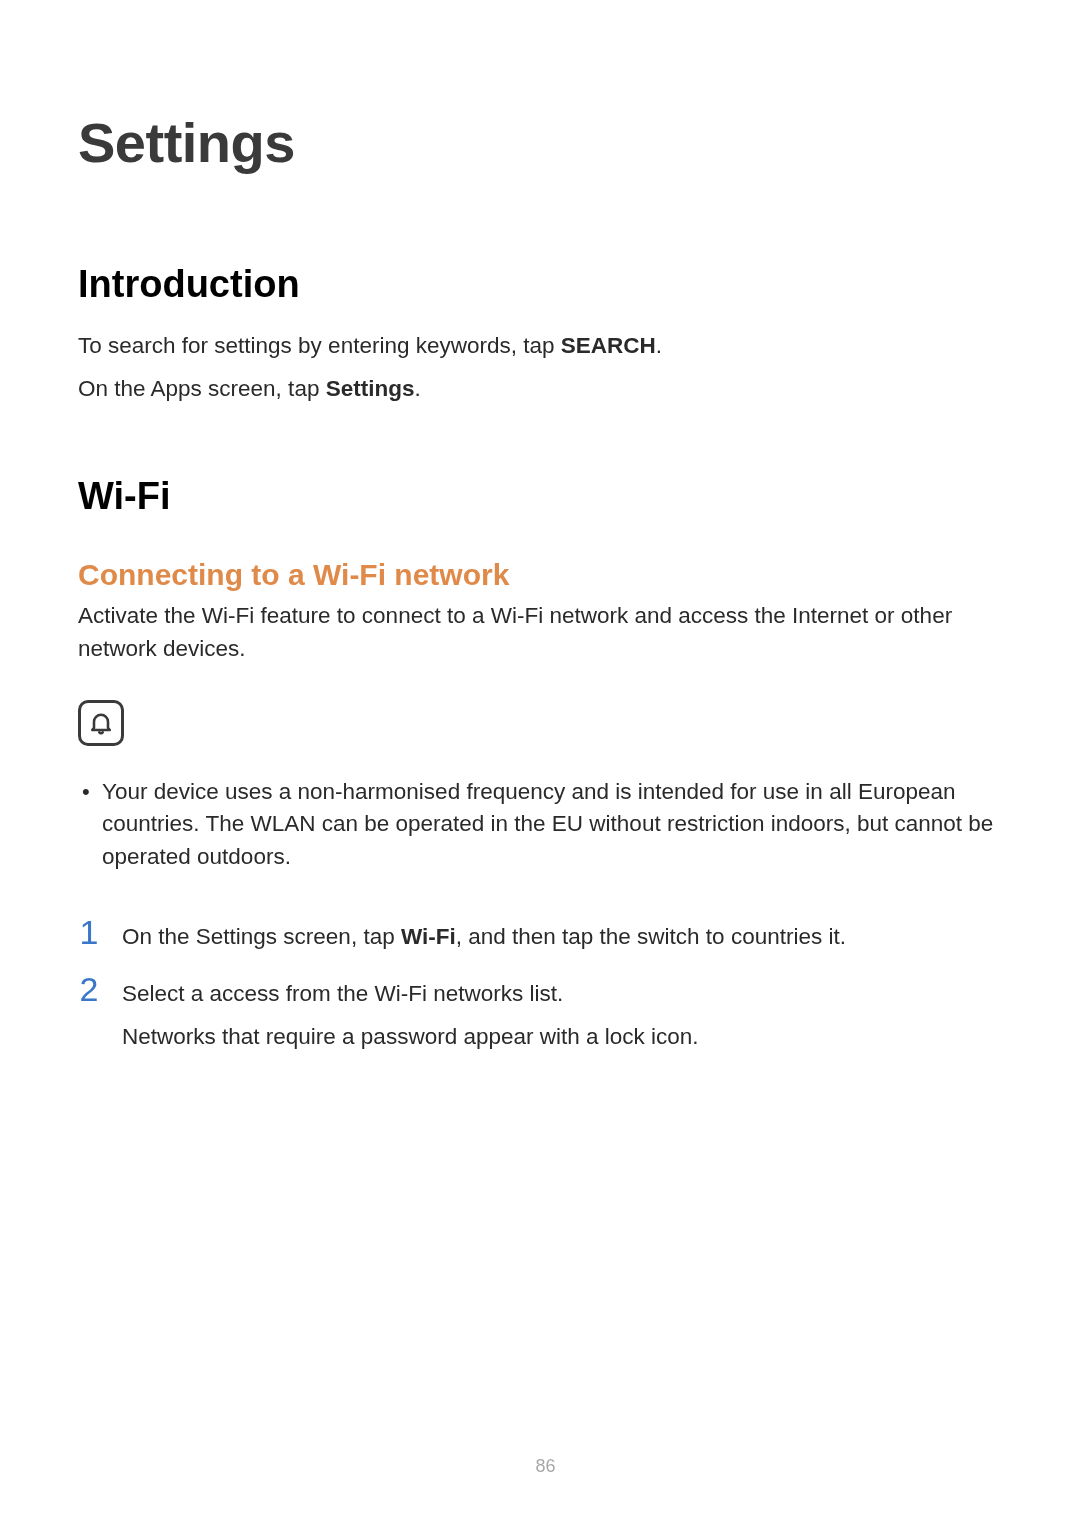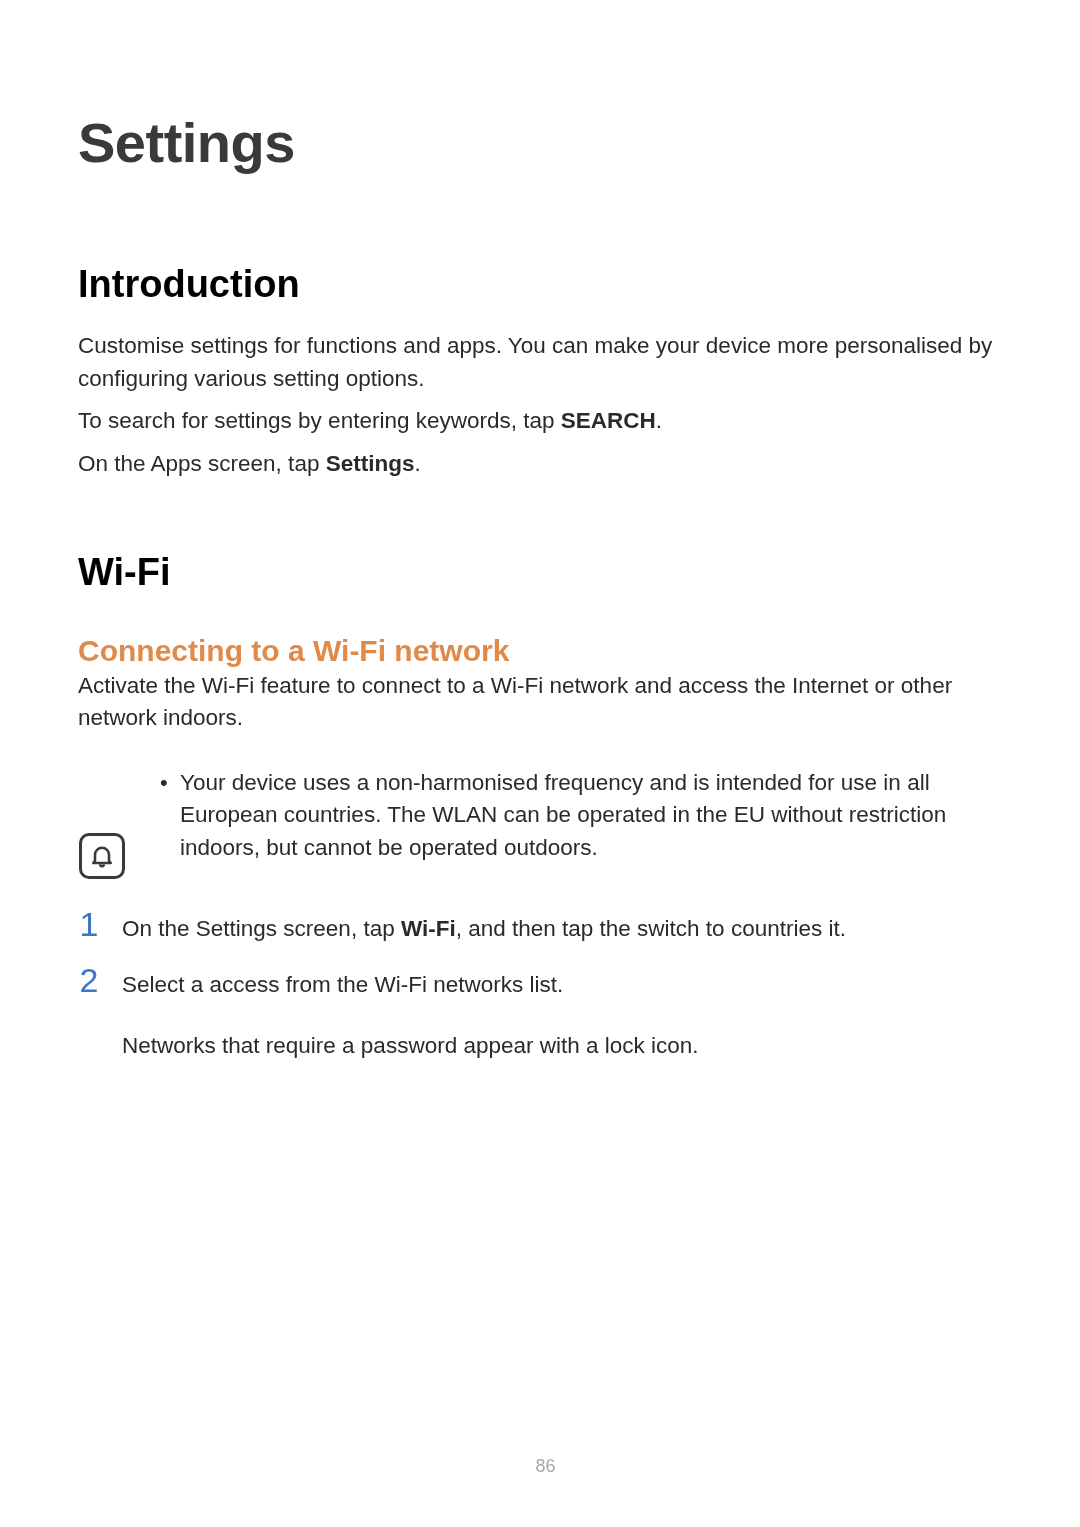--- a/index.html
+++ b/index.html
@@ -24,38 +24,39 @@
   .h2 {
     font-size: 38px;
     font-weight: 700;
     color: #000000;
     margin-bottom: 24px;
   }
   .h3 {
     font-size: 30px;
     font-weight: 700;
     color: #e08a4a;
-    margin-bottom: 2px;
+    margin-bottom: 8px;
   }
   .para {
     font-size: 22.5px;
     line-height: 1.45;
     color: #2a2a2a;
     margin-bottom: 10px;
   }
   .section-intro { margin-bottom: 70px; }
   .section-wifi-head { margin-bottom: 40px; }
   .section-wifi-sub { margin-bottom: 22px; }
   strong { font-weight: 700; }
   .note-row {
     display: flex;
-    align-items: flex-end;
+    align-items: flex-start;
     gap: 30px;
     margin-top: 32px;
     margin-bottom: 28px;
+    flex-direction: column;
   }
   .note-icon-wrap {
     flex: 0 0 48px;
     display: flex;
     justify-content: center;
     padding-top: 2px;
   }
   .note-icon {
     width: 46px;
     height: 46px;
@@ -102,60 +103,59 @@
     padding-top: 0;
   }
   .step-body {
     flex: 1;
     font-size: 22.5px;
     line-height: 1.45;
     padding-top: 6px;
   }
   .step-body .sub {
     display: block;
-    margin-top: 28px;
+    margin-top: 10px;
   }
   .page-number {
     position: absolute;
     bottom: 50px;
     left: 11px; right: 0;
     text-align: center;
     font-size: 18px;
     color: #a8a8a8;
   }
 </style>
 </head>
 <body>
 
 <div class="page">
 
   <h1 class="h1">Settings</h1>
 
   <div class="section-intro">
     <h2 class="h2">Introduction</h2>
 
-    <p class="para">Customise settings for functions and apps. You can make your device more personalised by configuring various setting options.</p>
 
     <p class="para">
       <span>To search for settings by entering keywords, tap </span><strong>SEARCH</strong><span>.</span>
     </p>
 
     <p class="para">
       <span>On the Apps screen, tap </span><strong>Settings</strong><span>.</span>
     </p>
 
   </div>
 
   <div class="section-wifi-head">
     <h2 class="h2">Wi-Fi</h2>
   </div>
 
   <div class="section-wifi-sub">
     <h3 class="h3">Connecting to a Wi-Fi network</h3>
-    <p class="para">Activate the Wi-Fi feature to connect to a Wi-Fi network and access the Internet or other network indoors.</p>
+    <p class="para">Activate the Wi-Fi feature to connect to a Wi-Fi network and access the Internet or other network devices.</p>
   </div>
 
   <div class="note-row">
     <div class="note-icon-wrap">
       <div class="note-icon">
         <svg width="28" height="28" viewBox="0 0 24 24" fill="none" stroke="#3a3a3a" stroke-width="2.2" stroke-linecap="round" stroke-linejoin="round">
           <path d="M18 16 v-5 a6 6 0 0 0 -12 0 v5 l-1.5 2 h15 z"></path>
           <path d="M10.5 20 a1.8 1.8 0 0 0 3 0"></path>
         </svg>
       </div>

